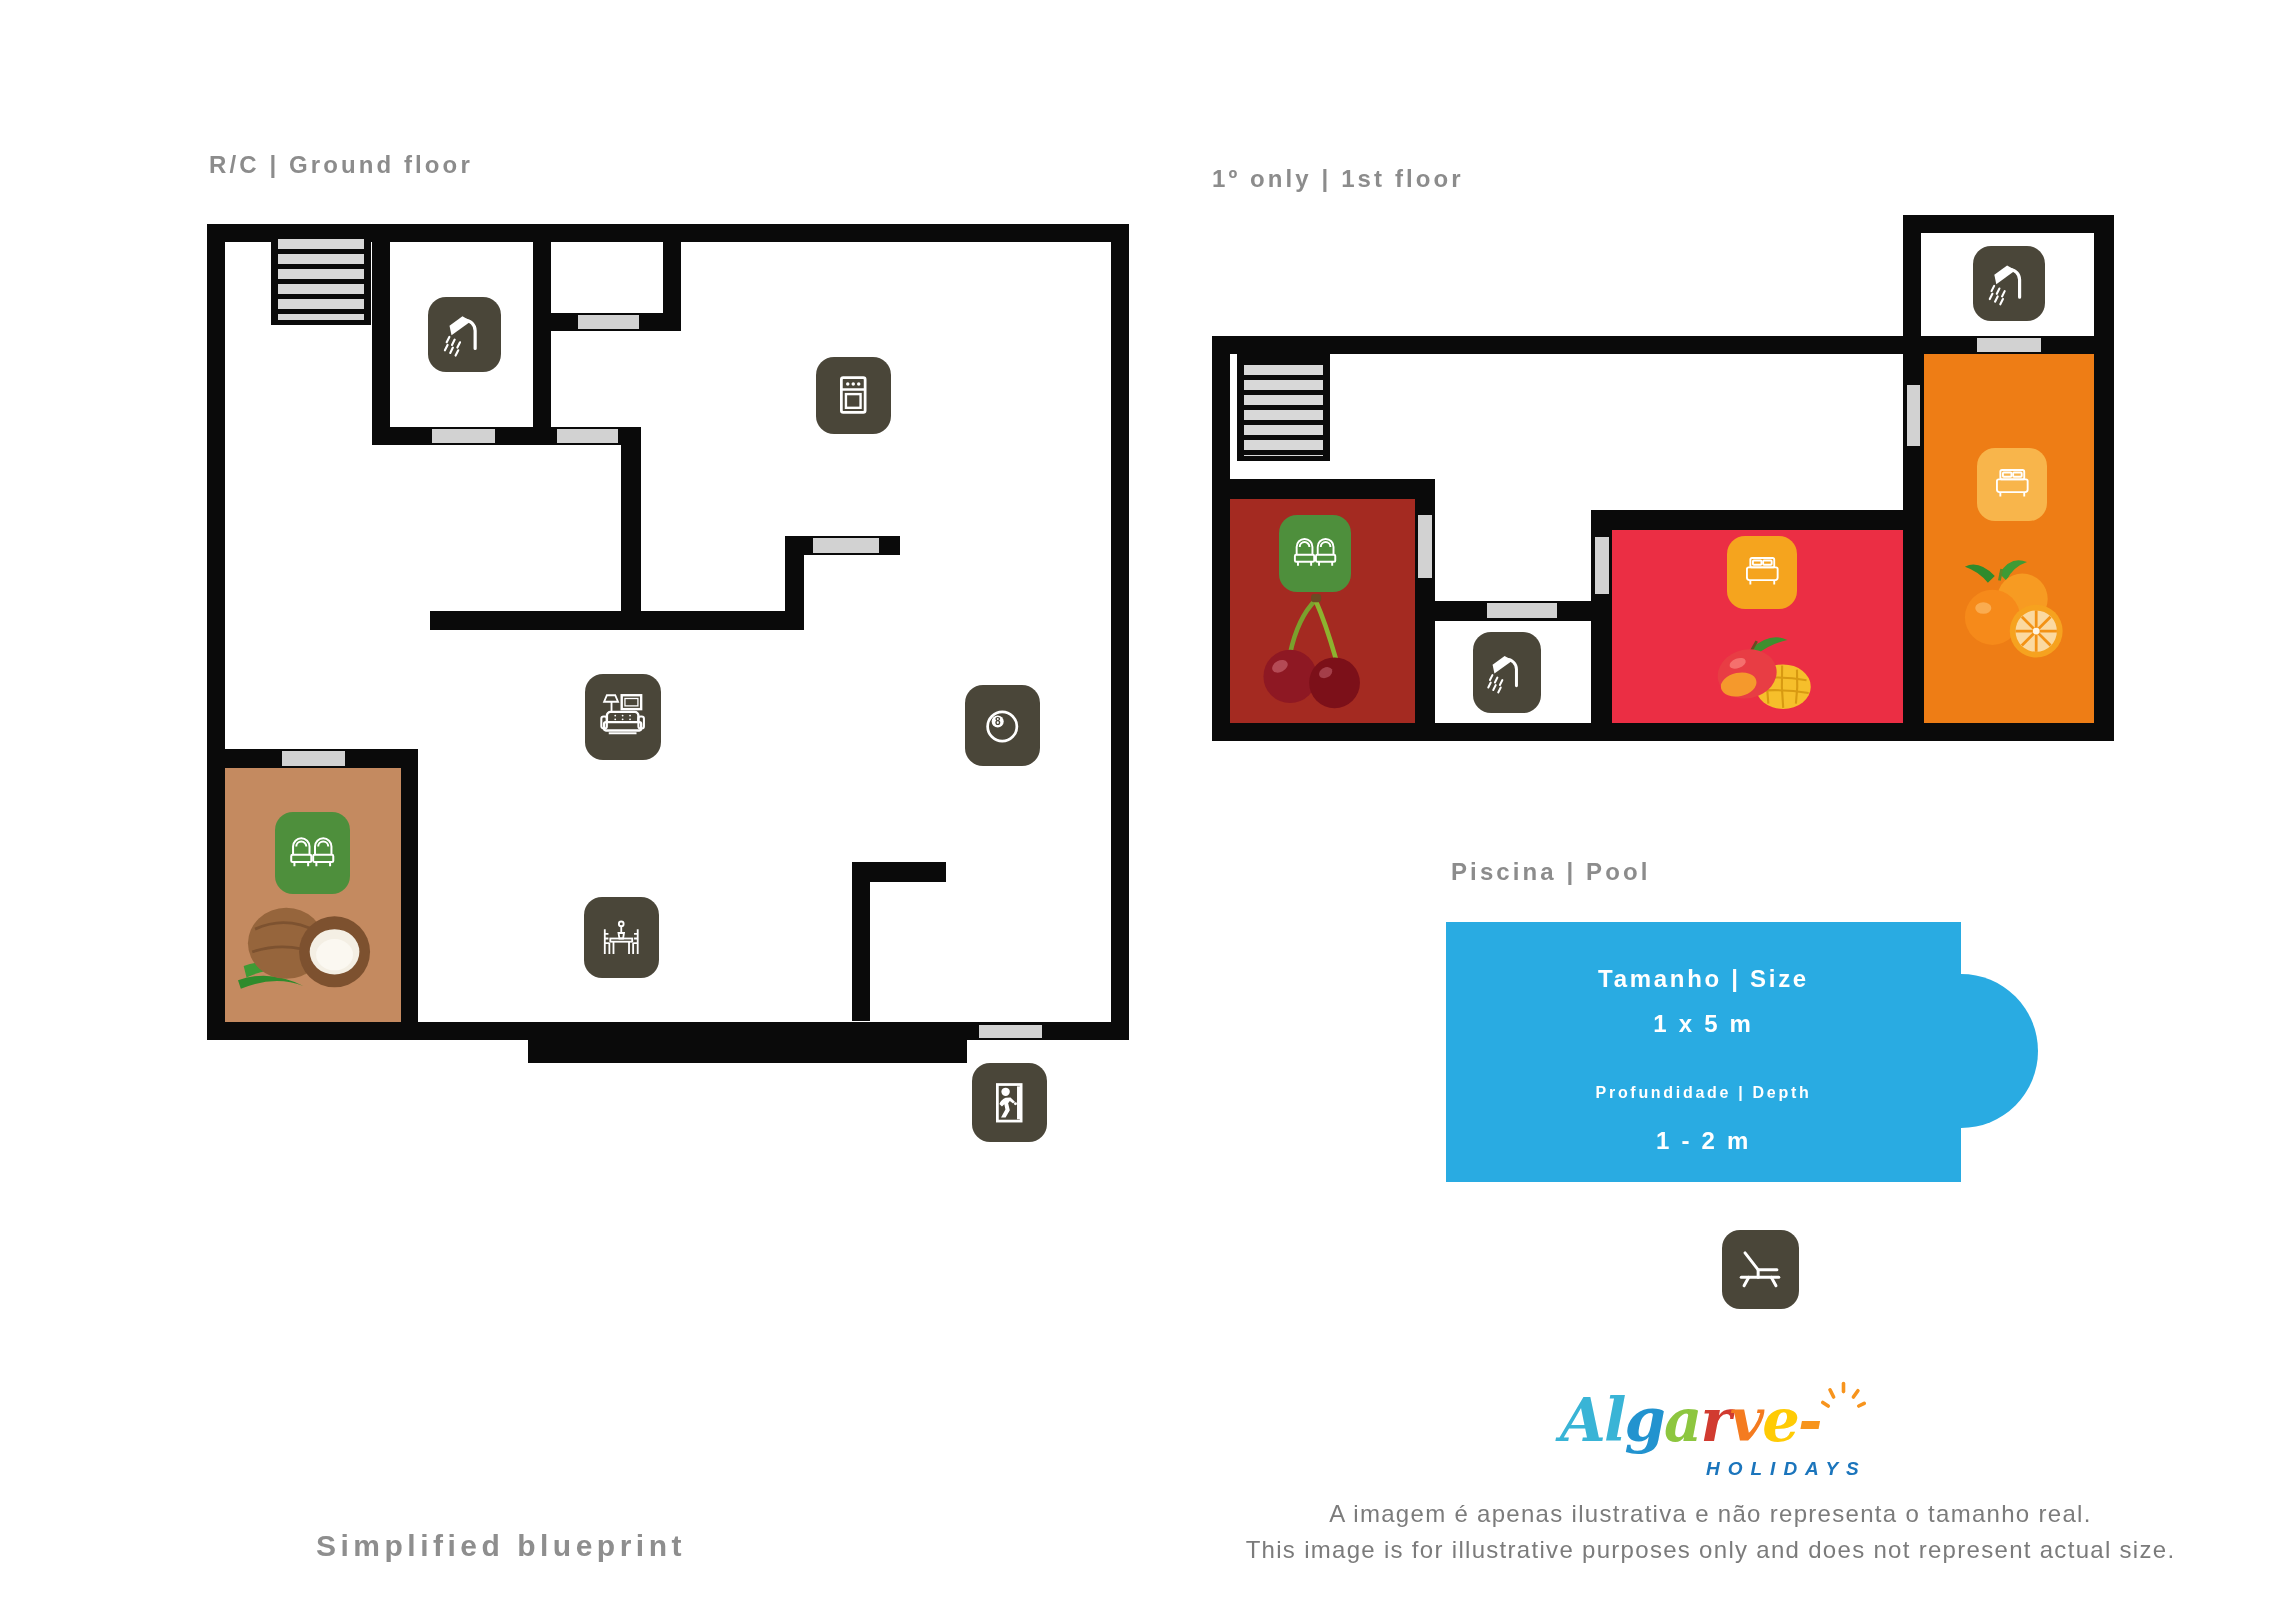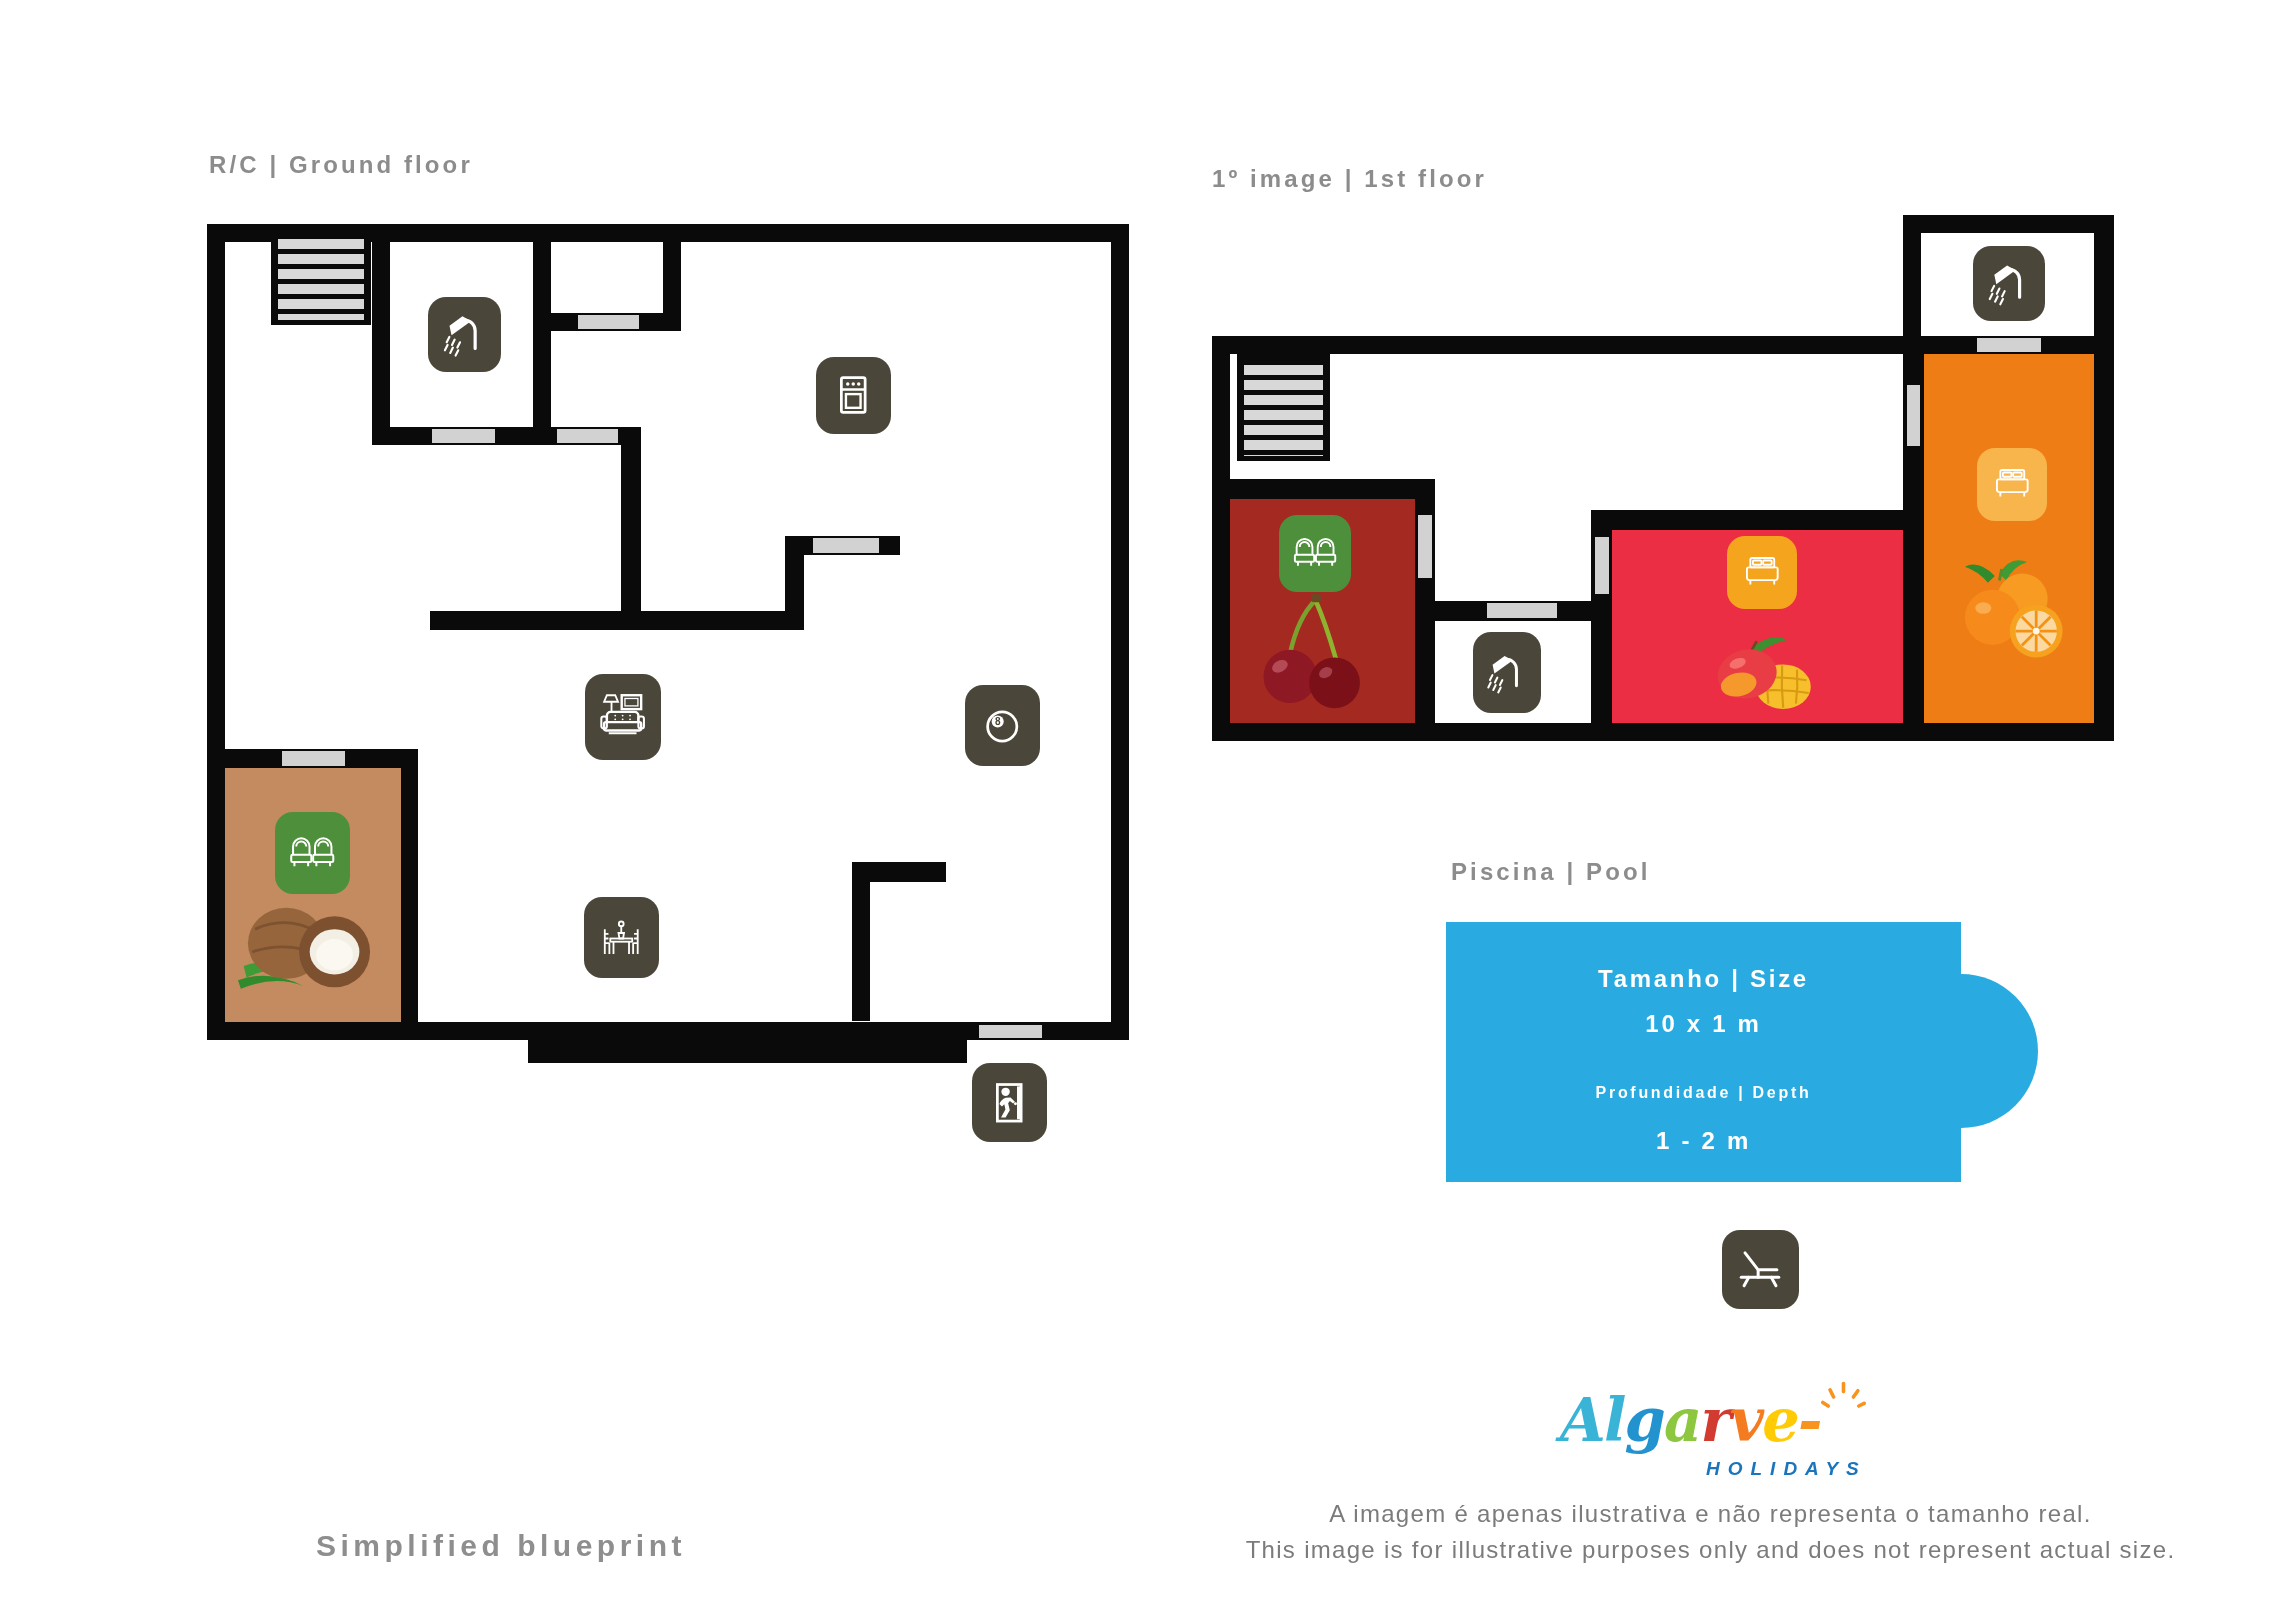--- a/index.html
+++ b/index.html
@@ -218,21 +218,21 @@
       <path d="M2 74 Q26 64 46 72 Q22 60 0 68 z" fill="#2f8b2c"></path>
       <ellipse cx="34" cy="42" rx="27" ry="25" fill="#96653c"></ellipse>
       <path d="M12 32 Q34 22 56 34" fill="none" stroke="#7d5230" stroke-width="2"></path>
       <path d="M10 48 Q34 40 58 50" fill="none" stroke="#7d5230" stroke-width="2"></path>
       <circle cx="68" cy="48" r="25" fill="#7d512f"></circle>
       <ellipse cx="68" cy="48" rx="17.5" ry="16" fill="#f4efe4"></ellipse>
       <ellipse cx="68" cy="50" rx="13" ry="11" fill="#fbf8f1"></ellipse>
     </svg>
   </div>
 
-  <div class="floor-label" style="left:1212px;top:165px;">1º image | 1st floor</div>
+  <div class="floor-label" style="left:1212px;top:165px;">1º only | 1st floor</div>
 
   <div>
 
     <div class="wall" style="left:1903px;top:215px;width:210px;height:18px;"></div>
     <div class="wall" style="left:1903px;top:215px;width:18px;height:121px;"></div>
     <div class="wall" style="left:2094px;top:215px;width:19.7px;height:526px;"></div>
 
     <div class="wall" style="left:1212px;top:336px;width:902px;height:18px;"></div>
     <div class="door" style="left:1977px;top:338px;width:64px;height:14.3px;"></div>
     <div class="wall" style="left:1212px;top:336px;width:18px;height:405px;"></div>
@@ -327,21 +327,21 @@
           <line x1="80.5" y1="55.5" x2="55.5" y2="80.5"></line>
       </g>
       <circle cx="68" cy="68" r="3" fill="#fff5e3"></circle>
     </svg>
   </div>
 
   <div class="floor-label" style="left:1451px;top:858px;">Piscina | Pool</div>
   <div class="pool-bump" style="left:1884px;top:974px;width:154px;height:154px;"></div>
   <div class="pool-rect" style="left:1446px;top:922px;width:515px;height:260px;"></div>
   <div class="pool-text" style="left:1446px;top:965px;width:515px;font-size:24px;">Tamanho | Size</div>
-  <div class="pool-text" style="left:1446px;top:1010px;width:515px;font-size:24px;">10 x 1 m</div>
+  <div class="pool-text" style="left:1446px;top:1010px;width:515px;font-size:24px;">1 x 5 m</div>
   <div class="pool-text" style="left:1446px;top:1084px;width:515px;font-size:16px;">Profundidade | Depth</div>
   <div class="pool-text" style="left:1446px;top:1127px;width:515px;font-size:24px;">1 - 2 m</div>
   <div class="icon" style="left:1722px;top:1230px;width:77px;height:79px;">
       <svg viewBox="0 0 64 64">
         <use href="#sym-lounger"></use>
       </svg>
     </div>
 
   <div class="subtitle" style="left:134px;top:1522px;margin-top:7px;">Simplified blueprint</div>
 

